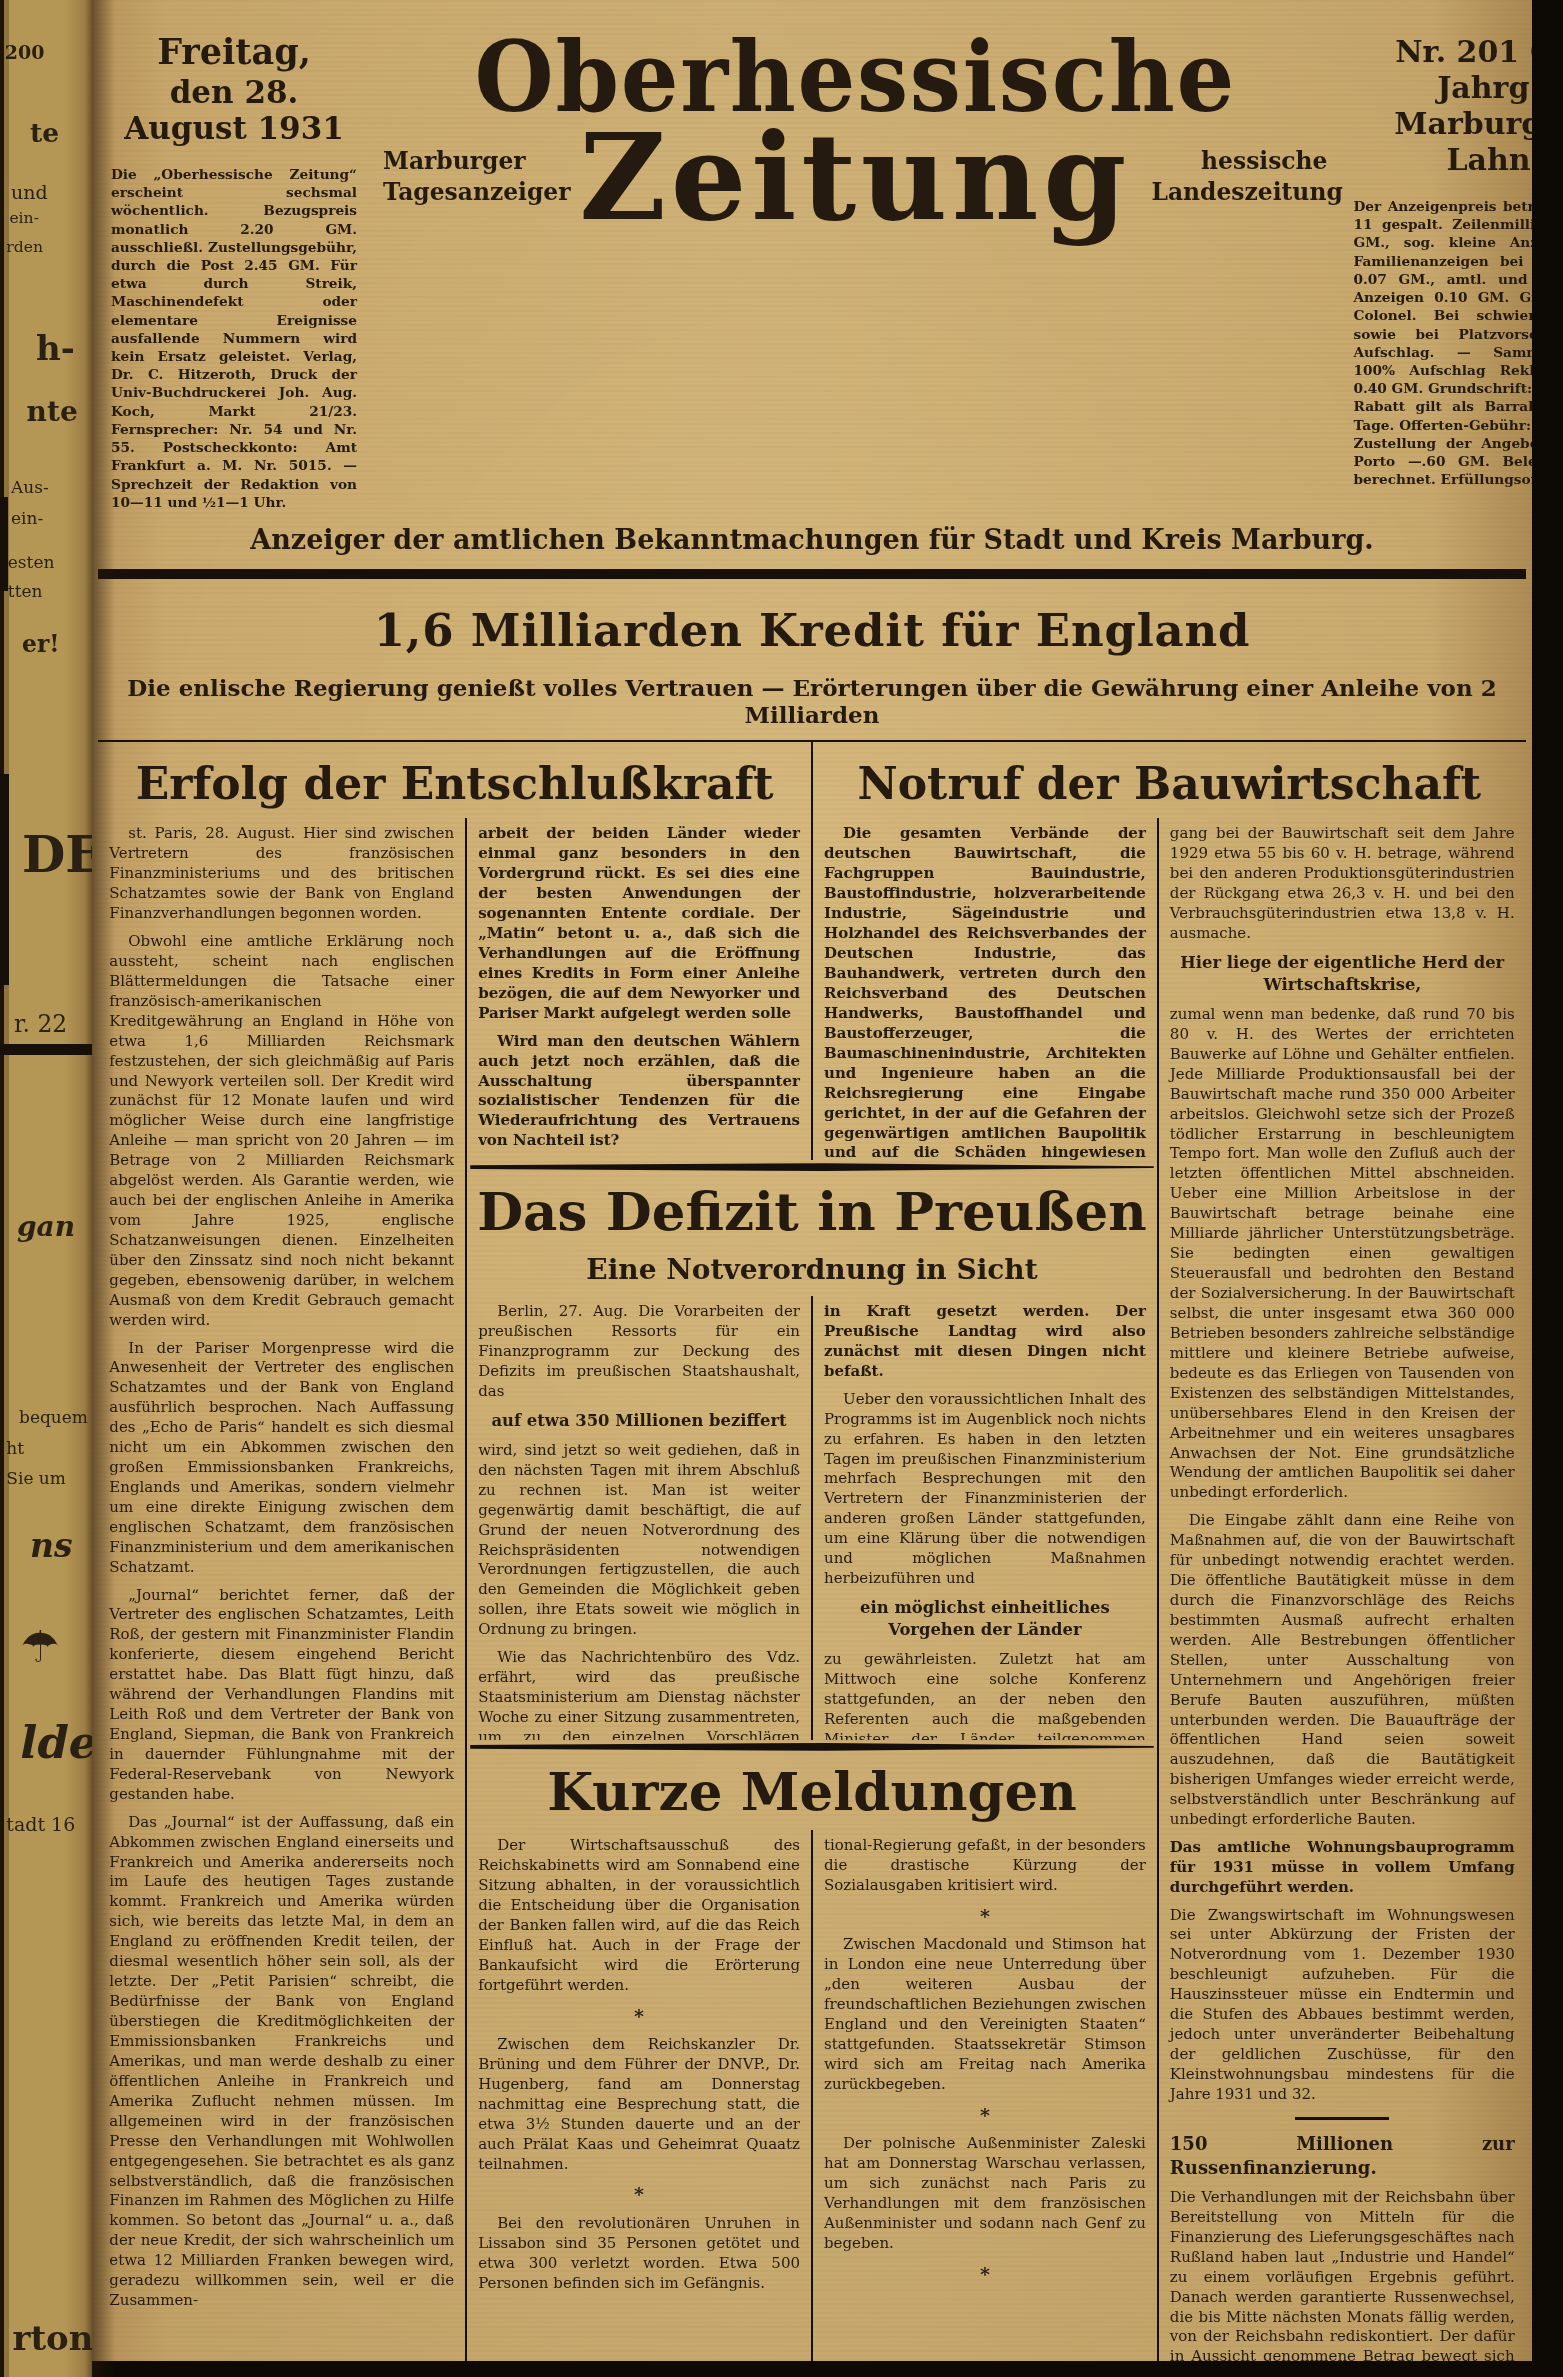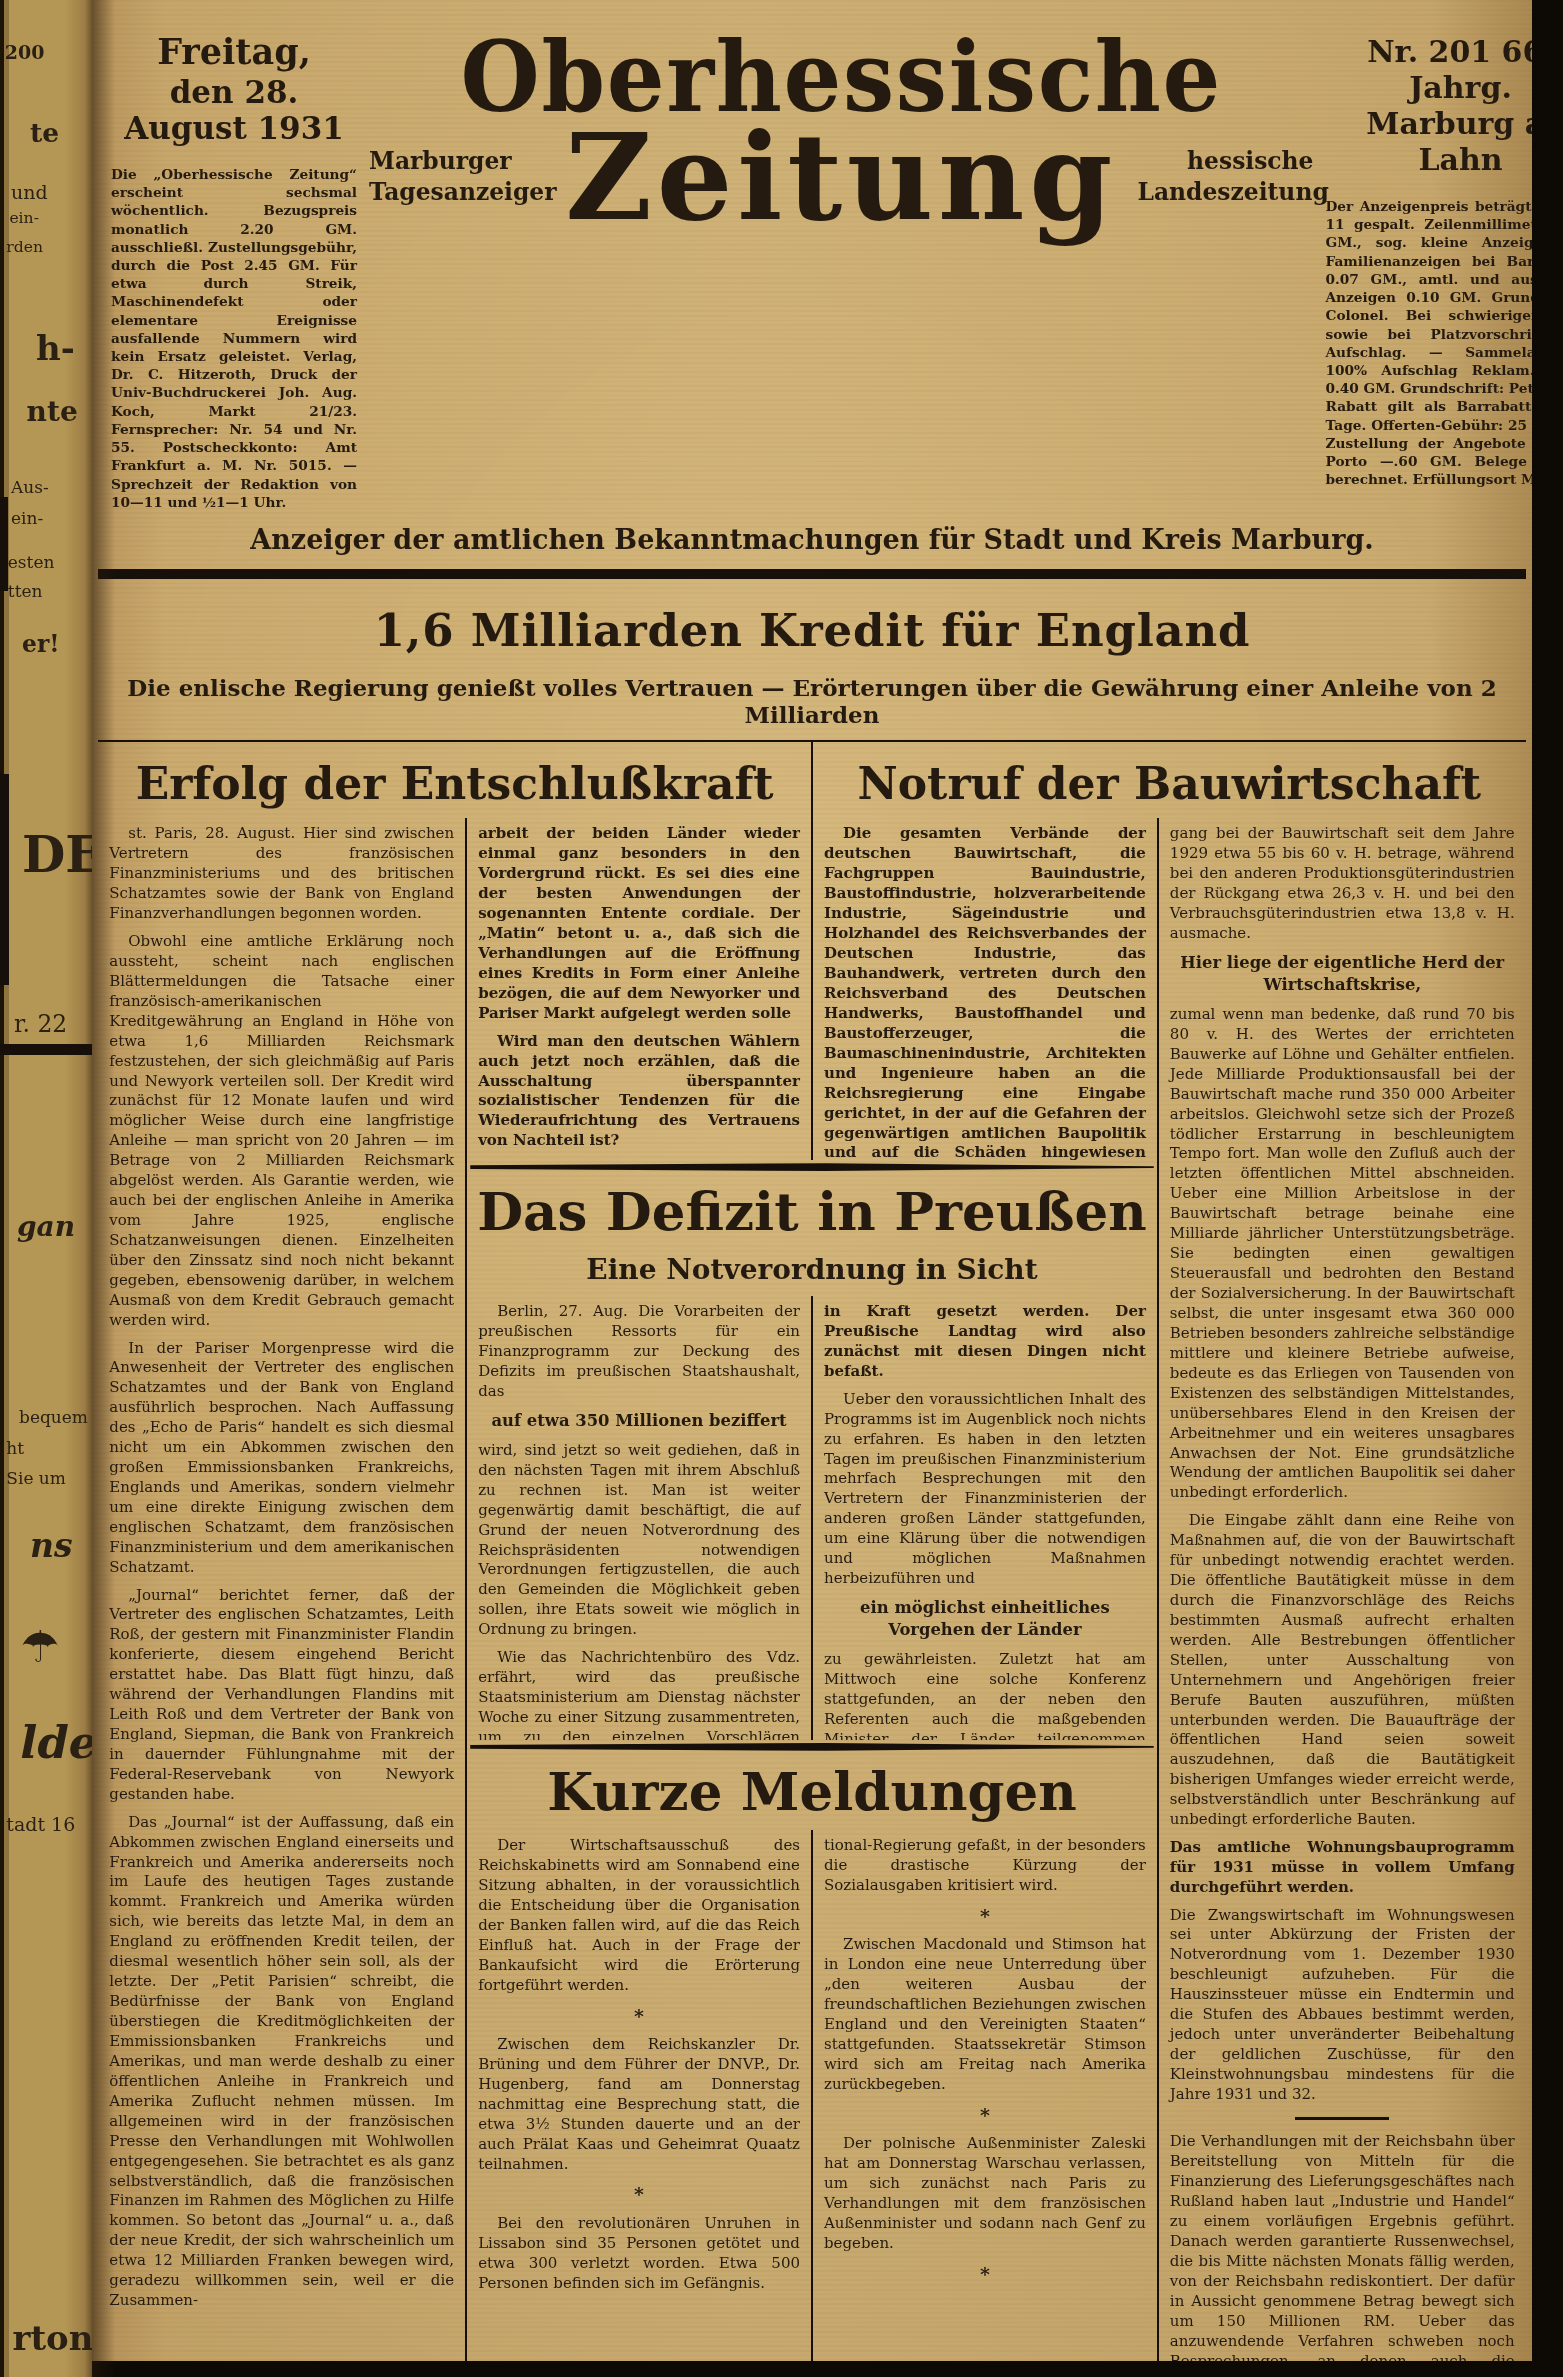--- a/index.html
+++ b/index.html
@@ -47,21 +47,21 @@
     background:linear-gradient(90deg,rgba(38,24,8,.55),rgba(38,24,8,0));
   }
   
   .main{
     position:absolute;left:92px;right:31px;top:0;bottom:15.6px;overflow:hidden;
     background:
       radial-gradient(130% 100% at 50% 38%,rgba(255,241,205,.10),rgba(70,45,12,.14)),
       repeating-linear-gradient(180deg,rgba(115,82,30,.06) 0 1.6px,rgba(0,0,0,0) 1.6px 4.7px),
       linear-gradient(90deg,#bb955a,#cdab6c 5%,#d1b275 45%,#cbaa6c 93%,#ad8a50);
   }
-  .mast{display:grid;grid-template-columns:246px 1fr 270px;column-gap:12px;padding:34px 19px 0 19px;}
+  .mast{display:grid;grid-template-columns:246px 1fr 270px;column-gap:26px;padding:34px 19px 0 19px;}
   .date-block{text-align:center;font-weight:bold;}
   .date1{font-size:35px;line-height:1.05;}
   .date2{font-size:31px;margin-top:3.1px;}
   .notice{font-size:13.7px;line-height:1.33;text-align:justify;margin-top:19px;}
   .title-block{text-align:center;}
   .title1{font-size:91px;font-weight:bold;line-height:.95;letter-spacing:1.6px;transform:scaleY(1.06);}
   .title-row{display:flex;align-items:center;justify-content:center;gap:20.3px;margin-top:4.7px;}
   .side-label{width:176px;font-size:23.4px;font-weight:bold;line-height:1.35;}
   .side-label.left{text-align:left;}
   .side-label.right{text-align:right;}
@@ -242,19 +242,20 @@
       </div>
 
       <div class="colq">
           <p class="para cont">gang bei der Bauwirtschaft seit dem Jahre 1929 etwa 55 bis 60 v. H. betrage, während bei den anderen Produktionsgüterindustrien der Rückgang etwa 26,3 v. H. und bei den Verbrauchsgüterindustrien etwa 13,8 v. H. ausmache.</p>
           <p class="para emph-center">Hier liege der eigentliche Herd der Wirtschaftskrise,</p>
           <p class="para cont">zumal wenn man bedenke, daß rund 70 bis 80 v. H. des Wertes der errichteten Bauwerke auf Löhne und Gehälter entfielen. Jede Milliarde Produktionsausfall bei der Bauwirtschaft mache rund 350 000 Arbeiter arbeitslos. Gleichwohl setze sich der Prozeß tödlicher Erstarrung in beschleunigtem Tempo fort. Man wolle den Zufluß auch der letzten öffentlichen Mittel abschneiden. Ueber eine Million Arbeitslose in der Bauwirtschaft betrage beinahe eine Milliarde jährlicher Unterstützungsbeträge. Sie bedingten einen gewaltigen Steuerausfall und bedrohten den Bestand der Sozialversicherung. In der Bauwirtschaft selbst, die unter insgesamt etwa 360 000 Betrieben besonders zahlreiche selbständige mittlere und kleinere Betriebe aufweise, bedeute es das Erliegen von Tausenden von Existenzen des selbständigen Mittelstandes, unübersehbares Elend in den Kreisen der Arbeitnehmer und ein weiteres unsagbares Anwachsen der Not. Eine grundsätzliche Wendung der amtlichen Baupolitik sei daher unbedingt erforderlich.</p>
           <p class="para">Die Eingabe zählt dann eine Reihe von Maßnahmen auf, die von der Bauwirtschaft für unbedingt notwendig erachtet werden. Die öffentliche Bautätigkeit müsse in dem durch die Finanzvorschläge des Reichs bestimmten Ausmaß aufrecht erhalten werden. Alle Bestrebungen öffentlicher Stellen, unter Ausschaltung von Unternehmern und Angehörigen freier Berufe Bauten auszuführen, müßten unterbunden werden. Die Bauaufträge der öffentlichen Hand seien soweit auszudehnen, daß die Bautätigkeit bisherigen Umfanges wieder erreicht werde, selbstverständlich unter Beschränkung auf unbedingt erforderliche Bauten.</p>
           <p class="para emph">Das amtliche Wohnungsbauprogramm für 1931 müsse in vollem Umfang durchgeführt werden.</p>
           <p class="para cont">Die Zwangswirtschaft im Wohnungswesen sei unter Abkürzung der Fristen der Notverordnung vom 1. Dezember 1930 beschleunigt aufzuheben. Für die Hauszinssteuer müsse ein Endtermin und die Stufen des Abbaues bestimmt werden, jedoch unter unveränderter Beibehaltung der geldlichen Zuschüsse, für den Kleinstwohnungsbau mindestens für die Jahre 1931 und 32.</p>
           <p class="para short-rule"></p>
+          <p class="para sub-head">150 Millionen zur Russenfinanzierung.</p>
           <p class="para cont">Die Verhandlungen mit der Reichsbahn über Bereitstellung von Mitteln für die Finanzierung des Lieferungsgeschäftes nach Rußland haben laut „Industrie und Handel“ zu einem vorläufigen Ergebnis geführt. Danach werden garantierte Russenwechsel, die bis Mitte nächsten Monats fällig werden, von der Reichsbahn rediskontiert. Der dafür in Aussicht genommene Betrag bewegt sich um 150 Millionen RM. Ueber das anzuwendende Verfahren schweben noch Besprechungen, an denen auch die zuständigen Vertreter der deutschen Industrie und des Bankenkonsortiums teilnehmen. Die bisher gefundene Teillösung ist noch nicht voll befriedigend, man hofft aber, daß es gelingt, durch Entlastung des Wechselportefeuilles der Großbanken Mittel für die Finanzierung der im Sommer 1931 vergebenen und langfristig kreditierten Rußland-Geschäfte freimachen zu können. Ueber die Höhe der Diskontspesen sind Beschlüsse noch nicht gefaßt.</p>
         </div>
 
     </div>
   </div>
 </div>
 
 
 </body></html>

